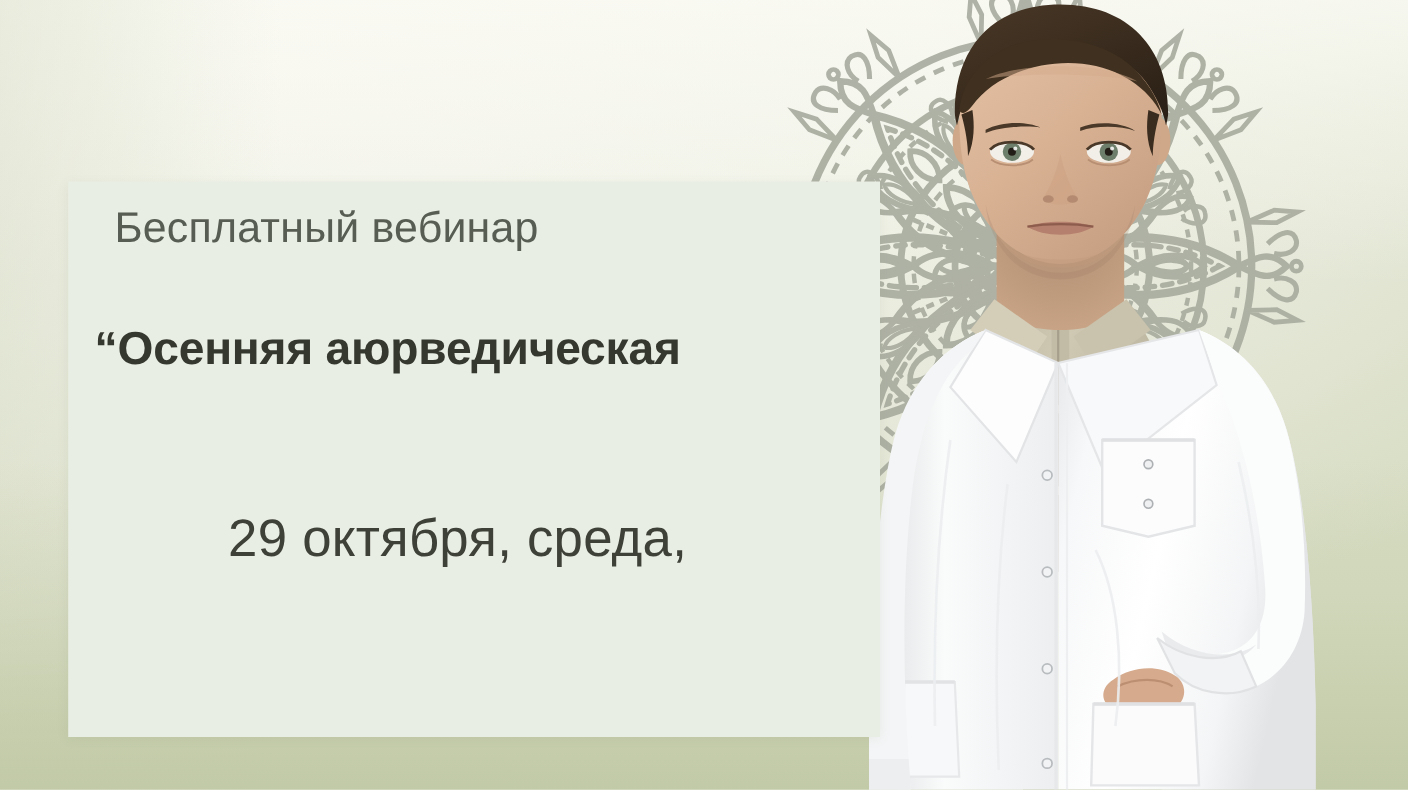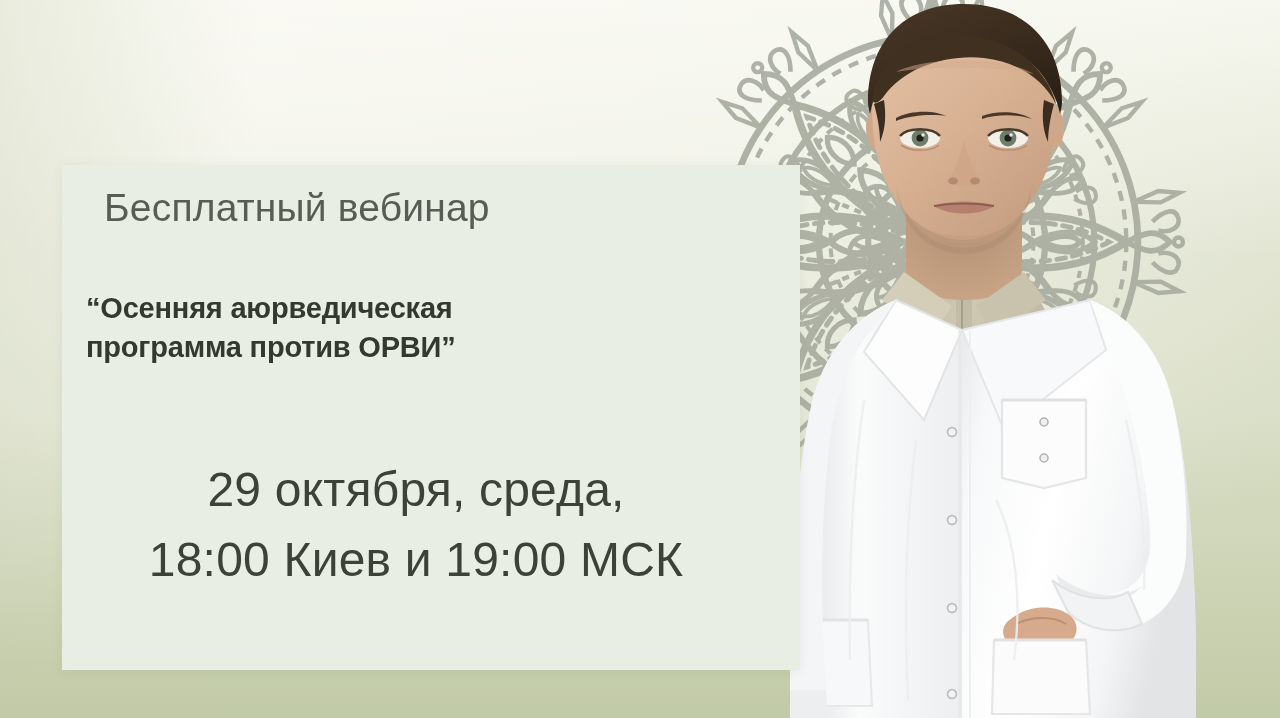--- a/index.html
+++ b/index.html
@@ -68,21 +68,21 @@
     font-weight:400;
     letter-spacing:0.2px;
     color:#585d54;
     white-space:nowrap;
     line-height:1.1;
   }
   .headline {
     position:absolute;
     left:24px; top:124px;
     width:700px;
-    font-size:29px;
+    font-size:42px;
     font-weight:700;
     color:#35382f;
     line-height:1.34;
     letter-spacing:-0.2px;
   }
   .headline .l1 { display:block; }
   .headline .l2 { display:block; }
   .datetime {
     position:absolute;
     left:24px; top:290px;
@@ -419,23 +419,21 @@
       </g>
     </svg>
   </div>
 
   <div class="card">
     <div class="card-inner">
       <div class="kicker">Бесплатный вебинар</div>
 
       <div class="headline">
         <span class="l1">“Осенняя аюрведическая</span>
-        <span class="l2">программа против ОРВИ”</span>
       </div>
 
       <div class="datetime">
         <span class="d1">29 октября, среда,</span>
-        <span class="d2">18:00 Киев и 19:00 МСК</span>
       </div>
     </div>
   </div>
 
 </div>
 
 </body></html>

